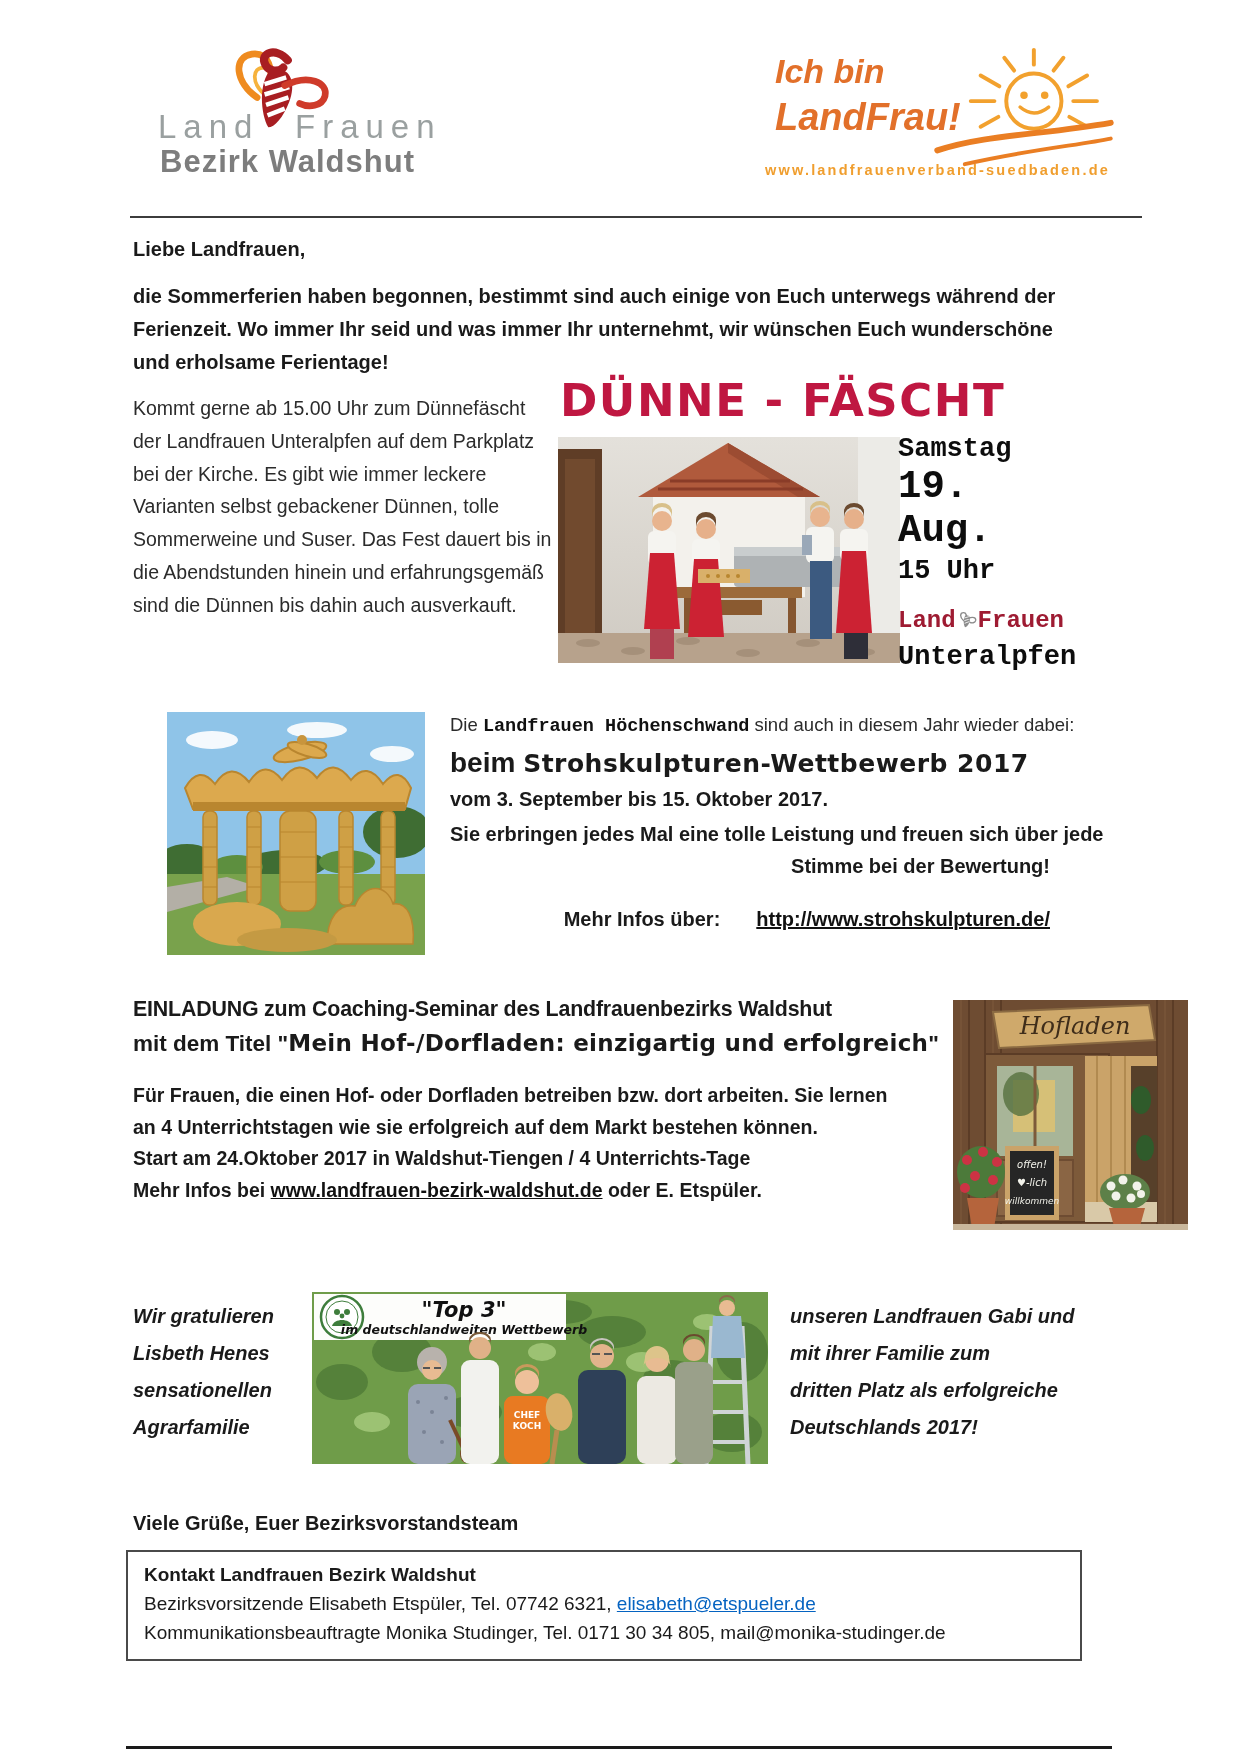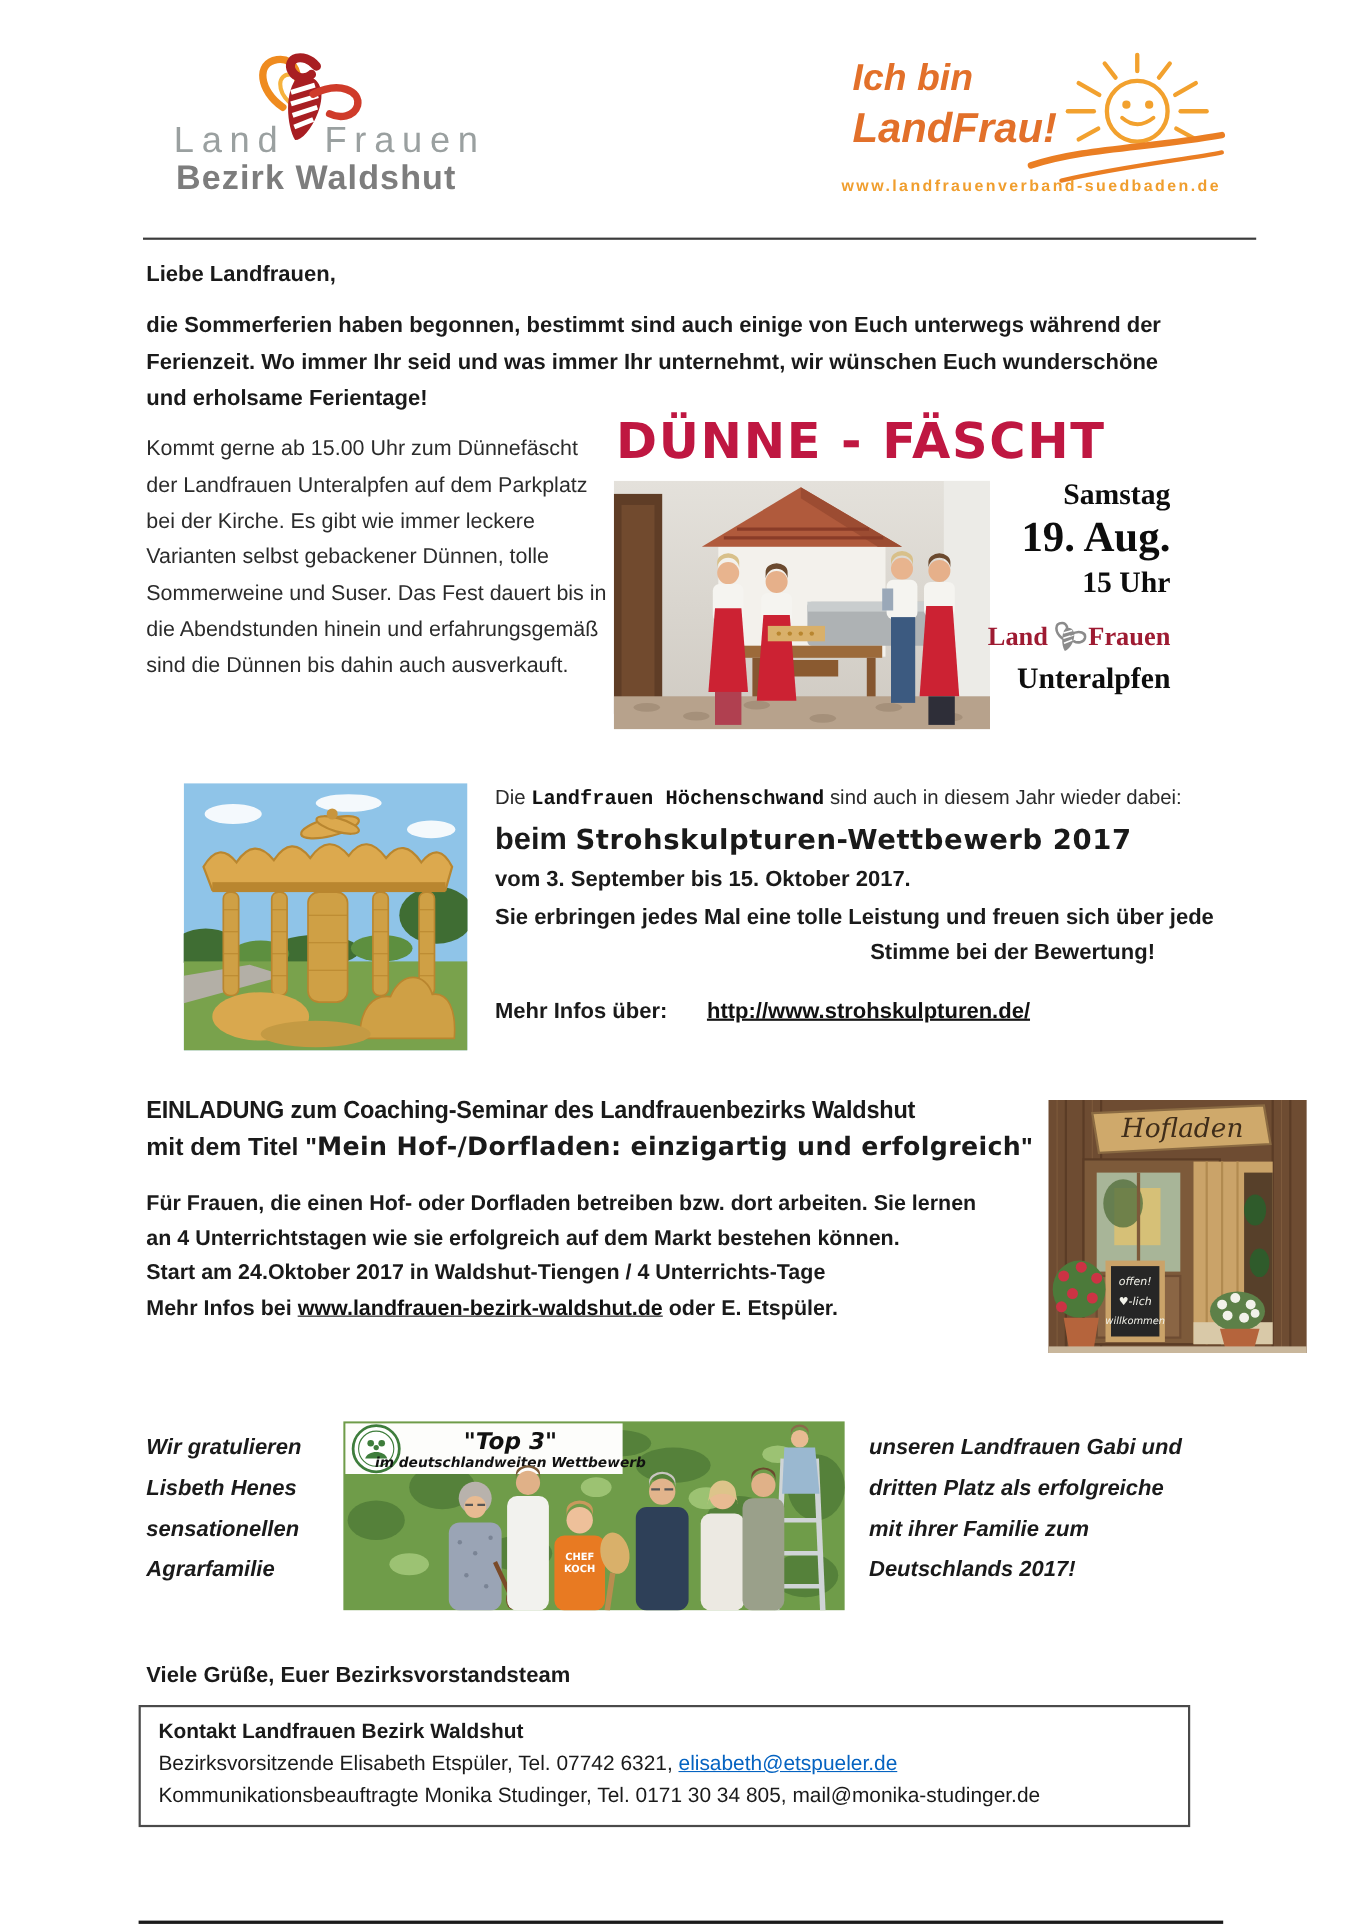--- a/index.html
+++ b/index.html
@@ -21,38 +21,38 @@
   .lr-url{position:absolute;left:0;top:110px;font-size:14.5px;font-weight:700;color:#f09e2e;letter-spacing:2.2px;white-space:nowrap;}
   .header-rule{left:130px;top:216px;width:1012px;height:2px;background:#3c3c3c;}
   
   .salutation{left:133px;top:238px;font-size:20px;font-weight:700;}
   .intro{left:133px;top:280px;font-size:20px;font-weight:700;line-height:33px;}
   
   .duenne-para{left:133px;top:392px;font-size:19.5px;font-weight:400;color:#2b2b2b;line-height:32.8px;}
   .flyer-title{left:560px;top:374px;font-size:45px;font-weight:800;color:#bf1741;letter-spacing:1.5px;
                font-family:"DejaVu Sans",sans-serif;white-space:nowrap;}
   .flyer-photo{left:558px;top:437px;width:342px;height:226px;}
-  .flyer-right{left:898px;top:434px;width:166px;text-align:right;font-family:Liberation Serif, serif;}
+  .flyer-right{left:898px;top:434px;width:166px;text-align:left;font-family:Liberation Mono, monospace;}
   .fr-day{font-size:27px;font-weight:800;color:#0d0d0d;}
   .fr-date{font-size:39px;font-weight:800;color:#0d0d0d;margin-top:1px;}
   .fr-time{font-size:27px;font-weight:800;color:#0d0d0d;margin-top:3px;}
   .fr-logo{margin-top:14px;font-size:24px;font-weight:700;color:#9e1b32;display:flex;align-items:center;justify-content:center;}
   .fr-logo svg{width:42px;height:40px;margin:0 1px;}
   .fr-place{font-size:27px;font-weight:800;color:#0d0d0d;margin-top:2px;}
   
   .stroh-photo{left:167px;top:712px;width:258px;height:243px;}
   .stroh-text{left:450px;top:714px;width:600px;}
   .st-l1{font-size:18.5px;color:#2b2b2b;}
   .st-l1 b{color:#111;font-family:Liberation Mono, monospace;}
   .st-l2{margin-top:10px;}
   .st-beim{font-size:28px;font-weight:700;}
   .st-event{font-size:25px;font-weight:700;letter-spacing:.5px;}
   .st-l3{margin-top:9px;font-size:20px;font-weight:700;}
   .st-l4{margin-top:7px;font-size:20px;font-weight:700;line-height:32px;text-align:right;}
-  .st-l5{margin-top:26px;font-size:20px;font-weight:700;}
+  .st-l5{margin-top:26px;font-size:20px;font-weight:700;text-align:right;}
   .st-link{margin-left:36px;color:#111;text-decoration:underline;}
   
   .einladung{left:133px;top:996px;width:830px;}
   .ein-h1{font-size:22.5px;font-weight:700;letter-spacing:-0.2px;display:inline-block;transform:scaleX(.95);transform-origin:left;white-space:nowrap;}
   .ein-h2{margin-top:8px;white-space:nowrap;}
   .ein-h2 .pre,.ein-h2 .suf{font-size:22.5px;font-weight:700;}
   .ein-h2 .ttl{font-size:23px;font-weight:700;letter-spacing:.3px;}
   .ein-para{margin-top:23px;font-size:19.5px;font-weight:700;line-height:31.5px;}
   .ein-link{color:#111;text-decoration:underline;}
   .hofladen-photo{left:953px;top:1000px;width:235px;height:230px;}
@@ -466,22 +466,22 @@
       <g>
           <circle cx="382" cy="58" r="11" fill="#e0b188"></circle>
           <path d="M371,55 a11,11 0 0,1 22,0 l0,-5 a11,8 0 0,0 -22,0 Z" fill="#6b4a2e"></path>
         <rect x="363" y="70" width="38" height="102" rx="9" fill="#9aa08a"></rect>
         </g>
     </g>
   </svg>
 
   <div class="abs grat-right">
     <div class="nowrap">unseren Landfrauen Gabi und</div>
+    <div class="nowrap">mit ihrer Familie zum</div>
     <div class="nowrap">dritten Platz als erfolgreiche</div>
-    <div class="nowrap">mit ihrer Familie zum</div>
     <div class="nowrap">Deutschlands 2017!</div>
   </div>
 
   <div class="abs closing">Viele Grüße, Euer Bezirksvorstandsteam</div>
 
   <div class="abs footer-box">
     <div class="fb-title">Kontakt Landfrauen Bezirk Waldshut</div>
     <div class="fb-line nowrap">
       <span>Bezirksvorsitzende Elisabeth Etspüler, Tel. 07742 6321, </span><a class="fb-mail" href="#">elisabeth@etspueler.de</a>
     </div>

